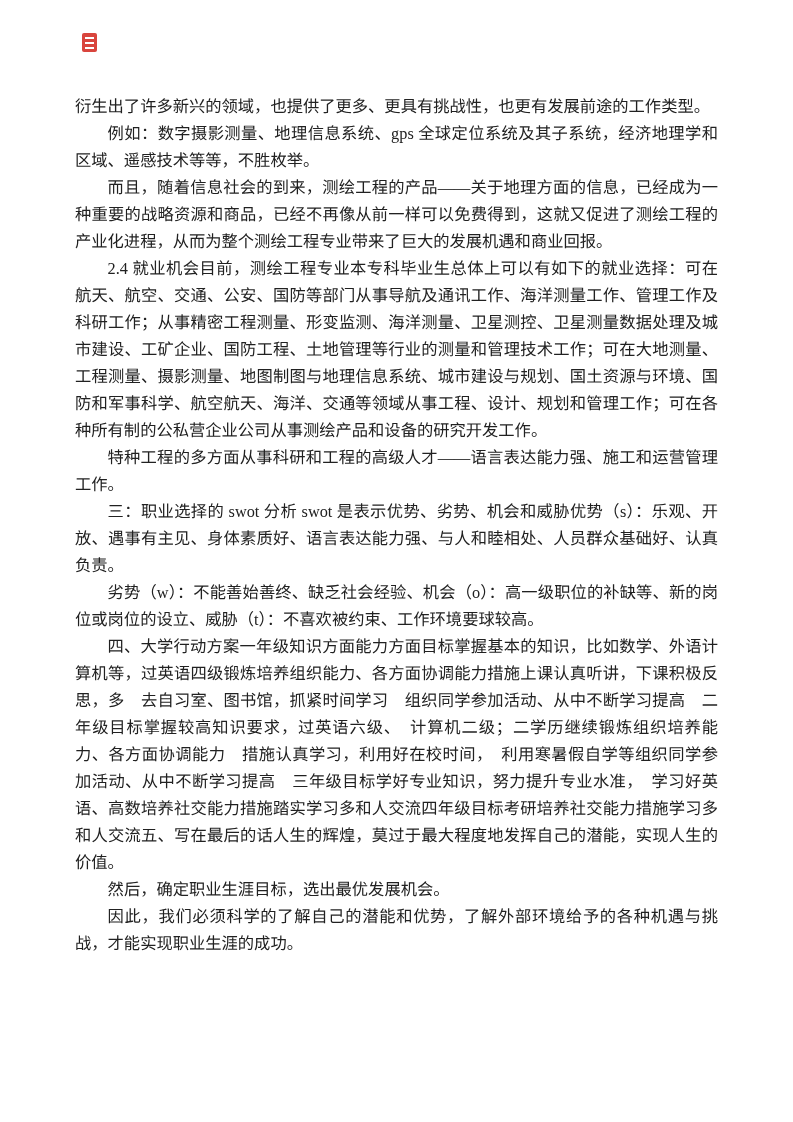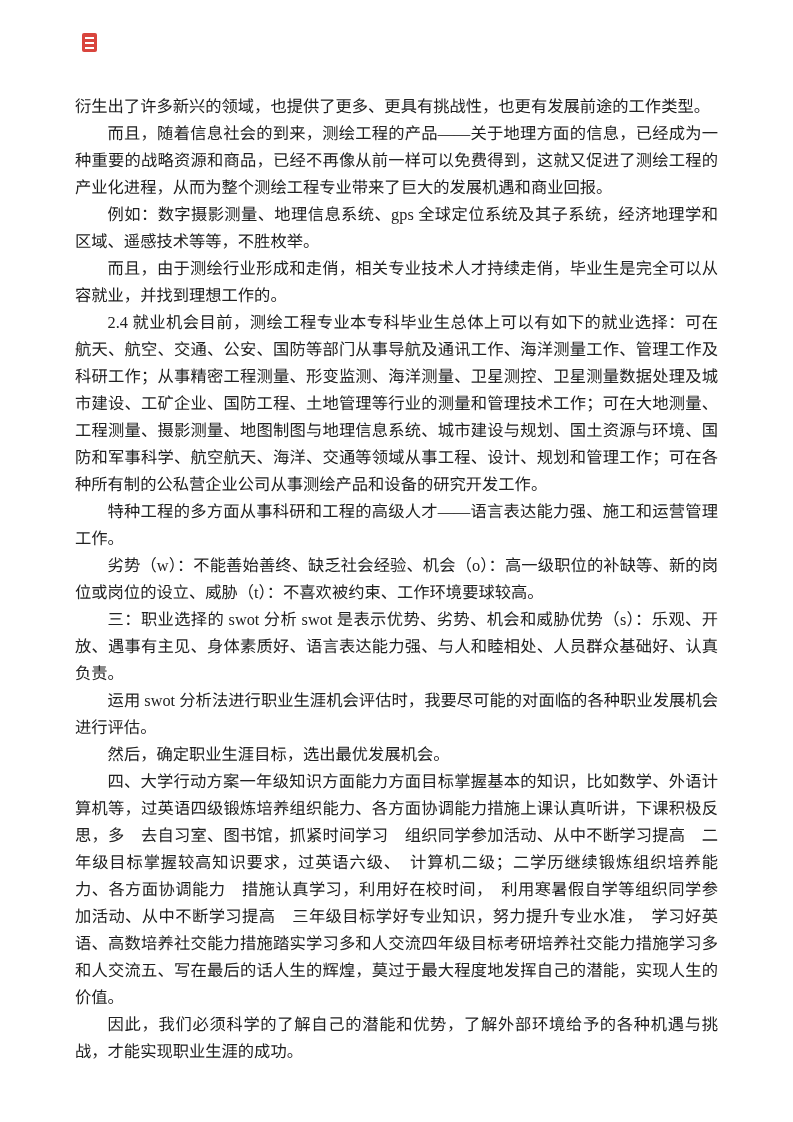--- a/index.html
+++ b/index.html
@@ -65,27 +65,25 @@
 <body>
 
 <div class="doc-page">
 
   <div class="stamp">
     <span class="stamp-glyph"></span>
   </div>
 
   <div class="doc-body">
     <p class="no-indent">衍生出了许多新兴的领域，也提供了更多、更具有挑战性，也更有发展前途的工作类型。</p>
+    <p>例如：数字摄影测量、地理信息系统、gps 全球定位系统及其子系统，经济地理学和区域、遥感技术等等，不胜枚举。</p>
     <p>而且，随着信息社会的到来，测绘工程的产品——关于地理方面的信息，已经成为一种重要的战略资源和商品，已经不再像从前一样可以免费得到，这就又促进了测绘工程的产业化进程，从而为整个测绘工程专业带来了巨大的发展机遇和商业回报。</p>
-    <p>例如：数字摄影测量、地理信息系统、gps 全球定位系统及其子系统，经济地理学和区域、遥感技术等等，不胜枚举。</p>
-    <p>而且，由于测绘行业形成和走俏，相关专业技术人才持续走俏，毕业生是完全可以从容就业，并找到理想工作的。</p>
     <p>2.4 就业机会目前，测绘工程专业本专科毕业生总体上可以有如下的就业选择：可在航天、航空、交通、公安、国防等部门从事导航及通讯工作、海洋测量工作、管理工作及科研工作；从事精密工程测量、形变监测、海洋测量、卫星测控、卫星测量数据处理及城市建设、工矿企业、国防工程、土地管理等行业的测量和管理技术工作；可在大地测量、工程测量、摄影测量、地图制图与地理信息系统、城市建设与规划、国土资源与环境、国防和军事科学、航空航天、海洋、交通等领域从事工程、设计、规划和管理工作；可在各种所有制的公私营企业公司从事测绘产品和设备的研究开发工作。</p>
     <p>特种工程的多方面从事科研和工程的高级人才——语言表达能力强、施工和运营管理工作。</p>
+    <p>三：职业选择的 swot 分析 swot 是表示优势、劣势、机会和威胁优势（s）：乐观、开放、遇事有主见、身体素质好、语言表达能力强、与人和睦相处、人员群众基础好、认真负责。</p>
     <p>劣势（w）：不能善始善终、缺乏社会经验、机会（o）：高一级职位的补缺等、新的岗位或岗位的设立、威胁（t）：不喜欢被约束、工作环境要球较高。</p>
-    <p>三：职业选择的 swot 分析 swot 是表示优势、劣势、机会和威胁优势（s）：乐观、开放、遇事有主见、身体素质好、语言表达能力强、与人和睦相处、人员群众基础好、认真负责。</p>
-    <p>运用 swot 分析法进行职业生涯机会评估时，我要尽可能的对面临的各种职业发展机会进行评估。</p>
+    <p>四、大学行动方案一年级知识方面能力方面目标掌握基本的知识，比如数学、外语计算机等，过英语四级锻炼培养组织能力、各方面协调能力措施上课认真听讲，下课积极反思，多　去自习室、图书馆，抓紧时间学习　组织同学参加活动、从中不断学习提高　二年级目标掌握较高知识要求，过英语六级、　计算机二级；二学历继续锻炼组织培养能力、各方面协调能力　措施认真学习，利用好在校时间，　利用寒暑假自学等组织同学参加活动、从中不断学习提高　三年级目标学好专业知识，努力提升专业水准，　学习好英语、高数培养社交能力措施踏实学习多和人交流四年级目标考研培养社交能力措施学习多和人交流五、写在最后的话人生的辉煌，莫过于最大程度地发挥自己的潜能，实现人生的价值。</p>
     <p>然后，确定职业生涯目标，选出最优发展机会。</p>
-    <p>四、大学行动方案一年级知识方面能力方面目标掌握基本的知识，比如数学、外语计算机等，过英语四级锻炼培养组织能力、各方面协调能力措施上课认真听讲，下课积极反思，多　去自习室、图书馆，抓紧时间学习　组织同学参加活动、从中不断学习提高　二年级目标掌握较高知识要求，过英语六级、　计算机二级；二学历继续锻炼组织培养能力、各方面协调能力　措施认真学习，利用好在校时间，　利用寒暑假自学等组织同学参加活动、从中不断学习提高　三年级目标学好专业知识，努力提升专业水准，　学习好英语、高数培养社交能力措施踏实学习多和人交流四年级目标考研培养社交能力措施学习多和人交流五、写在最后的话人生的辉煌，莫过于最大程度地发挥自己的潜能，实现人生的价值。</p>
     <p>因此，我们必须科学的了解自己的潜能和优势，了解外部环境给予的各种机遇与挑战，才能实现职业生涯的成功。</p>
 
   </div>
 
 </div>
 
 </body></html>

